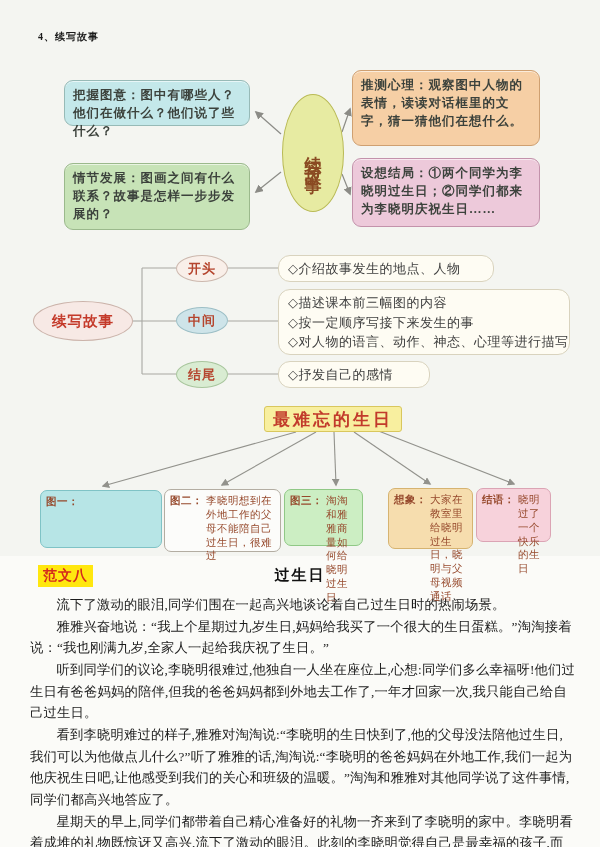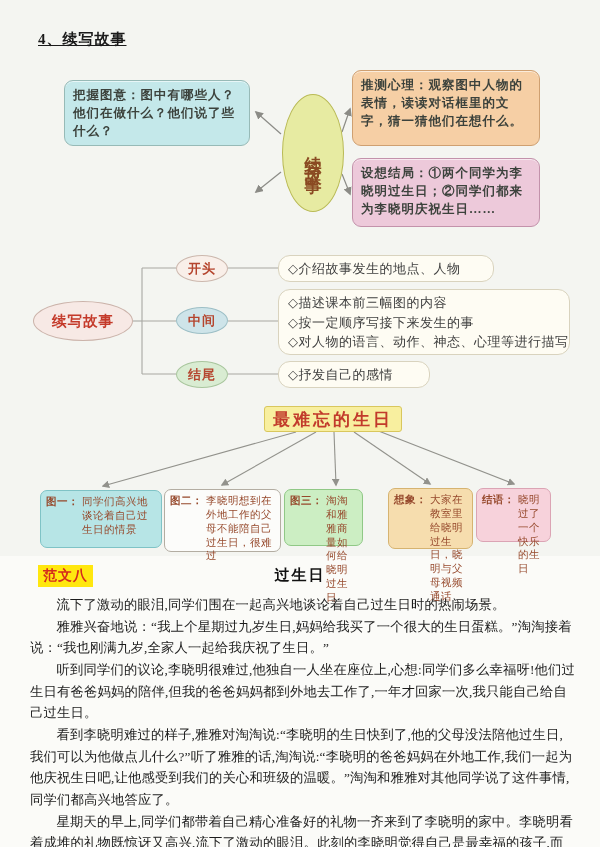--- a/index.html
+++ b/index.html
@@ -4,38 +4,37 @@
 <style>
   html,body{margin:0;padding:0;}
   body{
     width:600px;height:847px;position:relative;overflow:hidden;
     background:#f4f5f1;
     font-family:"Liberation Serif","DejaVu Serif",serif;
     color:#1c1c1c;
   }
   .page-white{position:absolute;left:0;top:556px;width:600px;height:291px;background:#fbfbf8;}
   .page-title{
-    position:absolute;left:38px;top:30px;font-size:15px;font-weight:bold;color:#1a1a1a;
+    position:absolute;left:38px;top:30px;font-size:10px;font-weight:bold;color:#1a1a1a;
     letter-spacing:1px;
-    text-decoration:underline;
   }
   
   .diagram{position:absolute;left:0;width:600px;}
   #d1{top:64px;height:178px;}
   #d2{top:243px;height:152px;}
   #d3{top:398px;height:162px;}
   .svglayer{position:absolute;left:0;top:0;width:100%;height:100%;}
   
   .d1box{
     position:absolute;border-radius:9px;padding:5px 8px;box-sizing:border-box;
     font-size:12.5px;line-height:1.45;letter-spacing:1px;font-weight:600;color:#3c423c;
     border:1px solid rgba(0,0,0,.18);
     box-shadow:0 1px 0 rgba(255,255,255,.6) inset;
   }
-  .d1-tl{left:64px;top:16px;width:186px;height:66px;background:#c4e8ea;border-color:#97bab7;}
+  .d1-tl{left:64px;top:16px;width:186px;height:46px;background:#c4e8ea;border-color:#97bab7;}
   .d1-bl{left:64px;top:99px;width:186px;height:67px;background:#c7e3b7;border-color:#9bb98c;}
   .d1-tr{left:352px;top:6px;width:188px;height:76px;background:#f6cfa5;border-color:#cfa071;}
   .d1-br{left:352px;top:94px;width:188px;height:69px;background:#edc9da;border-color:#c392ab;}
   .d1-center{
     position:absolute;left:282px;top:30px;width:60px;height:116px;border-radius:50%;
     background:#e7eba2;border:1.5px solid #b9ba55;
     display:flex;align-items:center;justify-content:center;
   }
   .d1-center span{
     writing-mode:vertical-rl;font-size:17px;font-weight:bold;color:#8a4a22;
@@ -104,20 +103,21 @@
       <marker id="arr1" viewBox="0 0 10 10" refX="8" refY="5" markerWidth="7" markerHeight="7" orient="auto-start-reverse">
         <path d="M0,0 L10,5 L0,10 z" fill="#8b8b86"></path>
       </marker>
     </defs>
     <line x1="281" y1="70" x2="256" y2="48" stroke="#8b8b86" stroke-width="1.2" marker-end="url(#arr1)"></line>
     <line x1="281" y1="108" x2="256" y2="128" stroke="#8b8b86" stroke-width="1.2" marker-end="url(#arr1)"></line>
     <line x1="342" y1="68" x2="350" y2="45" stroke="#8b8b86" stroke-width="1.2" marker-end="url(#arr1)"></line>
     <line x1="342" y1="110" x2="350" y2="130" stroke="#8b8b86" stroke-width="1.2" marker-end="url(#arr1)"></line>
   </svg>
   <div class="d1box d1-tl">把握图意：图中有哪些人？他们在做什么？他们说了些什么？</div>
+  <div class="d1box d1-bl">情节发展：图画之间有什么联系？故事是怎样一步步发展的？</div>
   <div class="d1box d1-br">设想结局：①两个同学为李晓明过生日；②同学们都来为李晓明庆祝生日……</div>
   <div class="d1box d1-tr">推测心理：观察图中人物的表情，读读对话框里的文字，猜一猜他们在想什么。</div>
   <div class="d1-center">
     <span>续写故事</span>
   </div>
 </div>
 
 <div class="diagram" id="d2">
   <svg class="svglayer" viewBox="0 0 600 152">
     <g stroke="#a8a8a2" stroke-width="1.1" fill="none">
@@ -160,21 +160,20 @@
       <line x1="316" y1="34" x2="222" y2="87" marker-end="url(#arr3)"></line>
       <line x1="334" y1="34" x2="336" y2="87" marker-end="url(#arr3)"></line>
       <line x1="354" y1="34" x2="430" y2="86" marker-end="url(#arr3)"></line>
       <line x1="376" y1="32" x2="514" y2="86" marker-end="url(#arr3)"></line>
     </g>
   </svg>
   <div class="d3-root">最难忘的生日</div>
 
   <div class="d3node d3-1">
     <span class="lbl">图一：</span>
-    <span class="txt">同学们高兴地谈论着自己过生日的情景</span>
   </div>
   <div class="d3node d3-2">
     <span class="lbl">图二：</span>
     <span class="txt">李晓明想到在外地工作的父母不能陪自己过生日，很难过</span>
   </div>
   <div class="d3node d3-3">
     <span class="lbl">图三：</span>
     <span class="txt">淘淘和雅雅商量如何给晓明过生日</span>
   </div>
   <div class="d3node d3-4">

